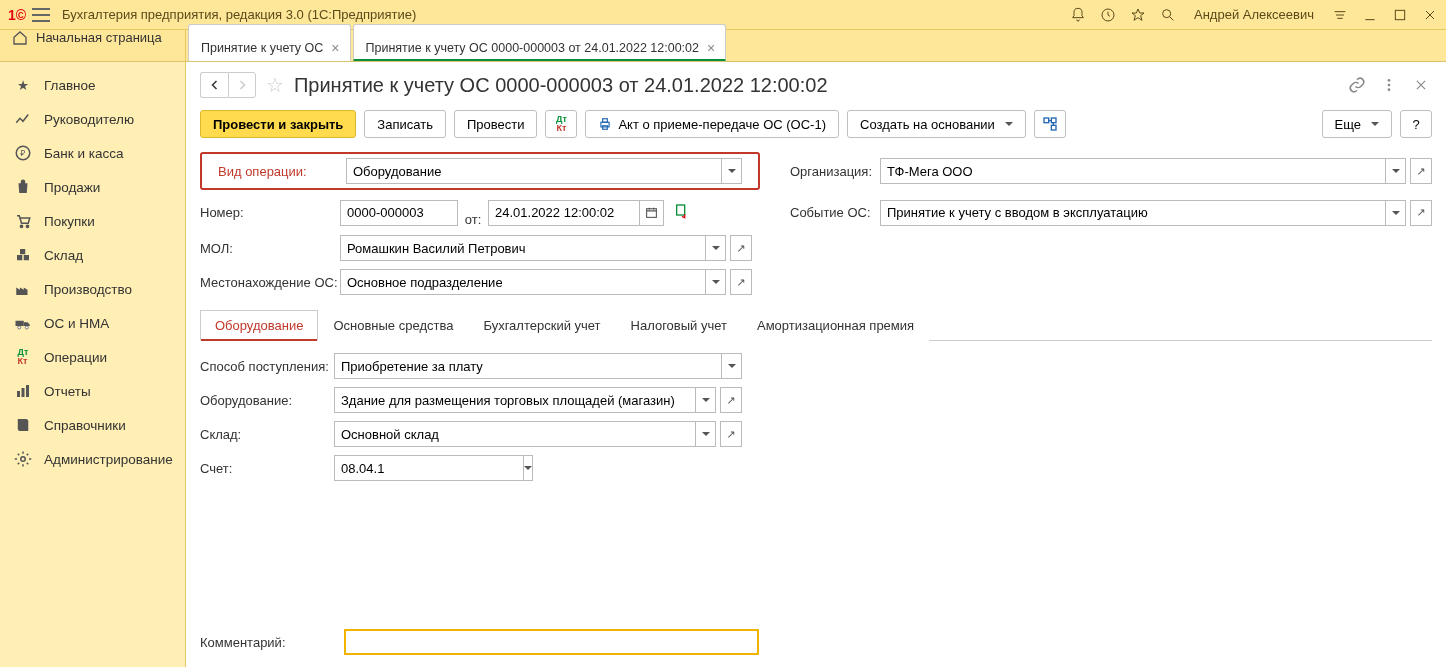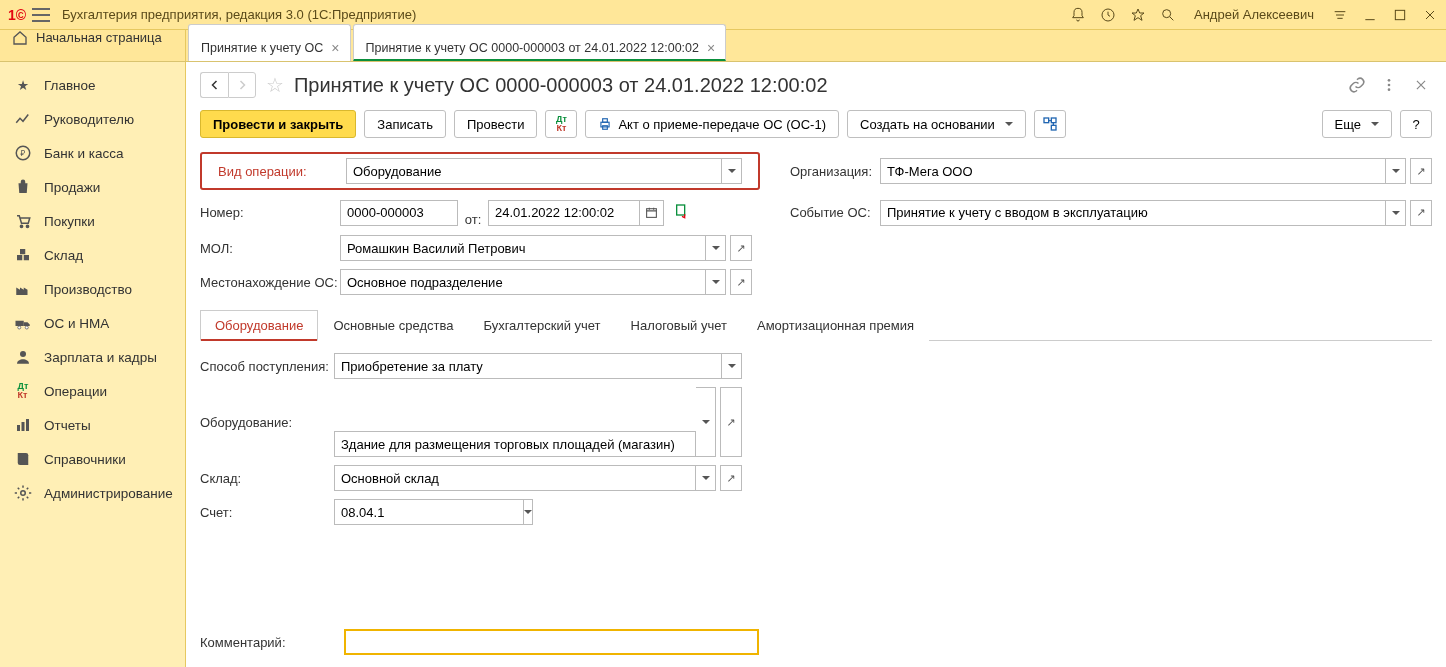--- a/index.html
+++ b/index.html
@@ -229,29 +229,20 @@
     <div class="sideitem">
         <span class="sideicon">
           <svg viewBox="0 0 24 24" fill="#555">
             <rect x="2" y="9" width="11" height="7"></rect>
             <path d="M13 11h5l3 3v2h-8z"></path>
             <circle cx="7" cy="18" r="2" fill="#fff" stroke="#555"></circle>
             <circle cx="17" cy="18" r="2" fill="#fff" stroke="#555"></circle>
           </svg>
         </span>
         <span>ОС и НМА</span>
-      </div>
-    <div class="sideitem">
-        <span class="sideicon">
-          <svg viewBox="0 0 24 24" fill="#555">
-            <circle cx="12" cy="8" r="4"></circle>
-            <path d="M4 21c0-4 4-6 8-6s8 2 8 6z"></path>
-          </svg>
-        </span>
-        <span>Зарплата и кадры</span>
       </div>
     <div class="sideitem">
         <span class="sideicon">
           <span class="dtkt"><span class="dt">Дт</span><br><span class="kt">Кт</span></span>
         </span>
         <span>Операции</span>
       </div>
     <div class="sideitem">
         <span class="sideicon">
           <svg viewBox="0 0 24 24" fill="#555">
@@ -430,21 +421,21 @@
       <div class="formrow">
         <span class="lbl">Способ поступления:</span>
         <div class="input-wrap" style="width:408px;">
           <input class="txtinput" style="flex: 1 1 0%;" value="Приобретение за плату">
           <span class="dd-btn"></span>
         </div>
       </div>
       <div class="formrow">
         <span class="lbl">Оборудование:</span>
         <div class="input-wrap" style="width:408px;">
-          <input class="txtinput" style="flex: 1 1 0%; margin-top: 44px;" value="Здание для размещения торговых площадей (магазин)">
+          <input class="txtinput" style="flex: 1 1 0%;" value="Здание для размещения торговых площадей (магазин)">
           <span class="dd-btn"></span>
           <span class="open-btn">↗</span>
         </div>
       </div>
       <div class="formrow">
         <span class="lbl">Склад:</span>
         <div class="input-wrap" style="width:408px;">
           <input class="txtinput" style="flex: 1 1 0%;" value="Основной склад">
           <span class="dd-btn"></span>
           <span class="open-btn">↗</span>

